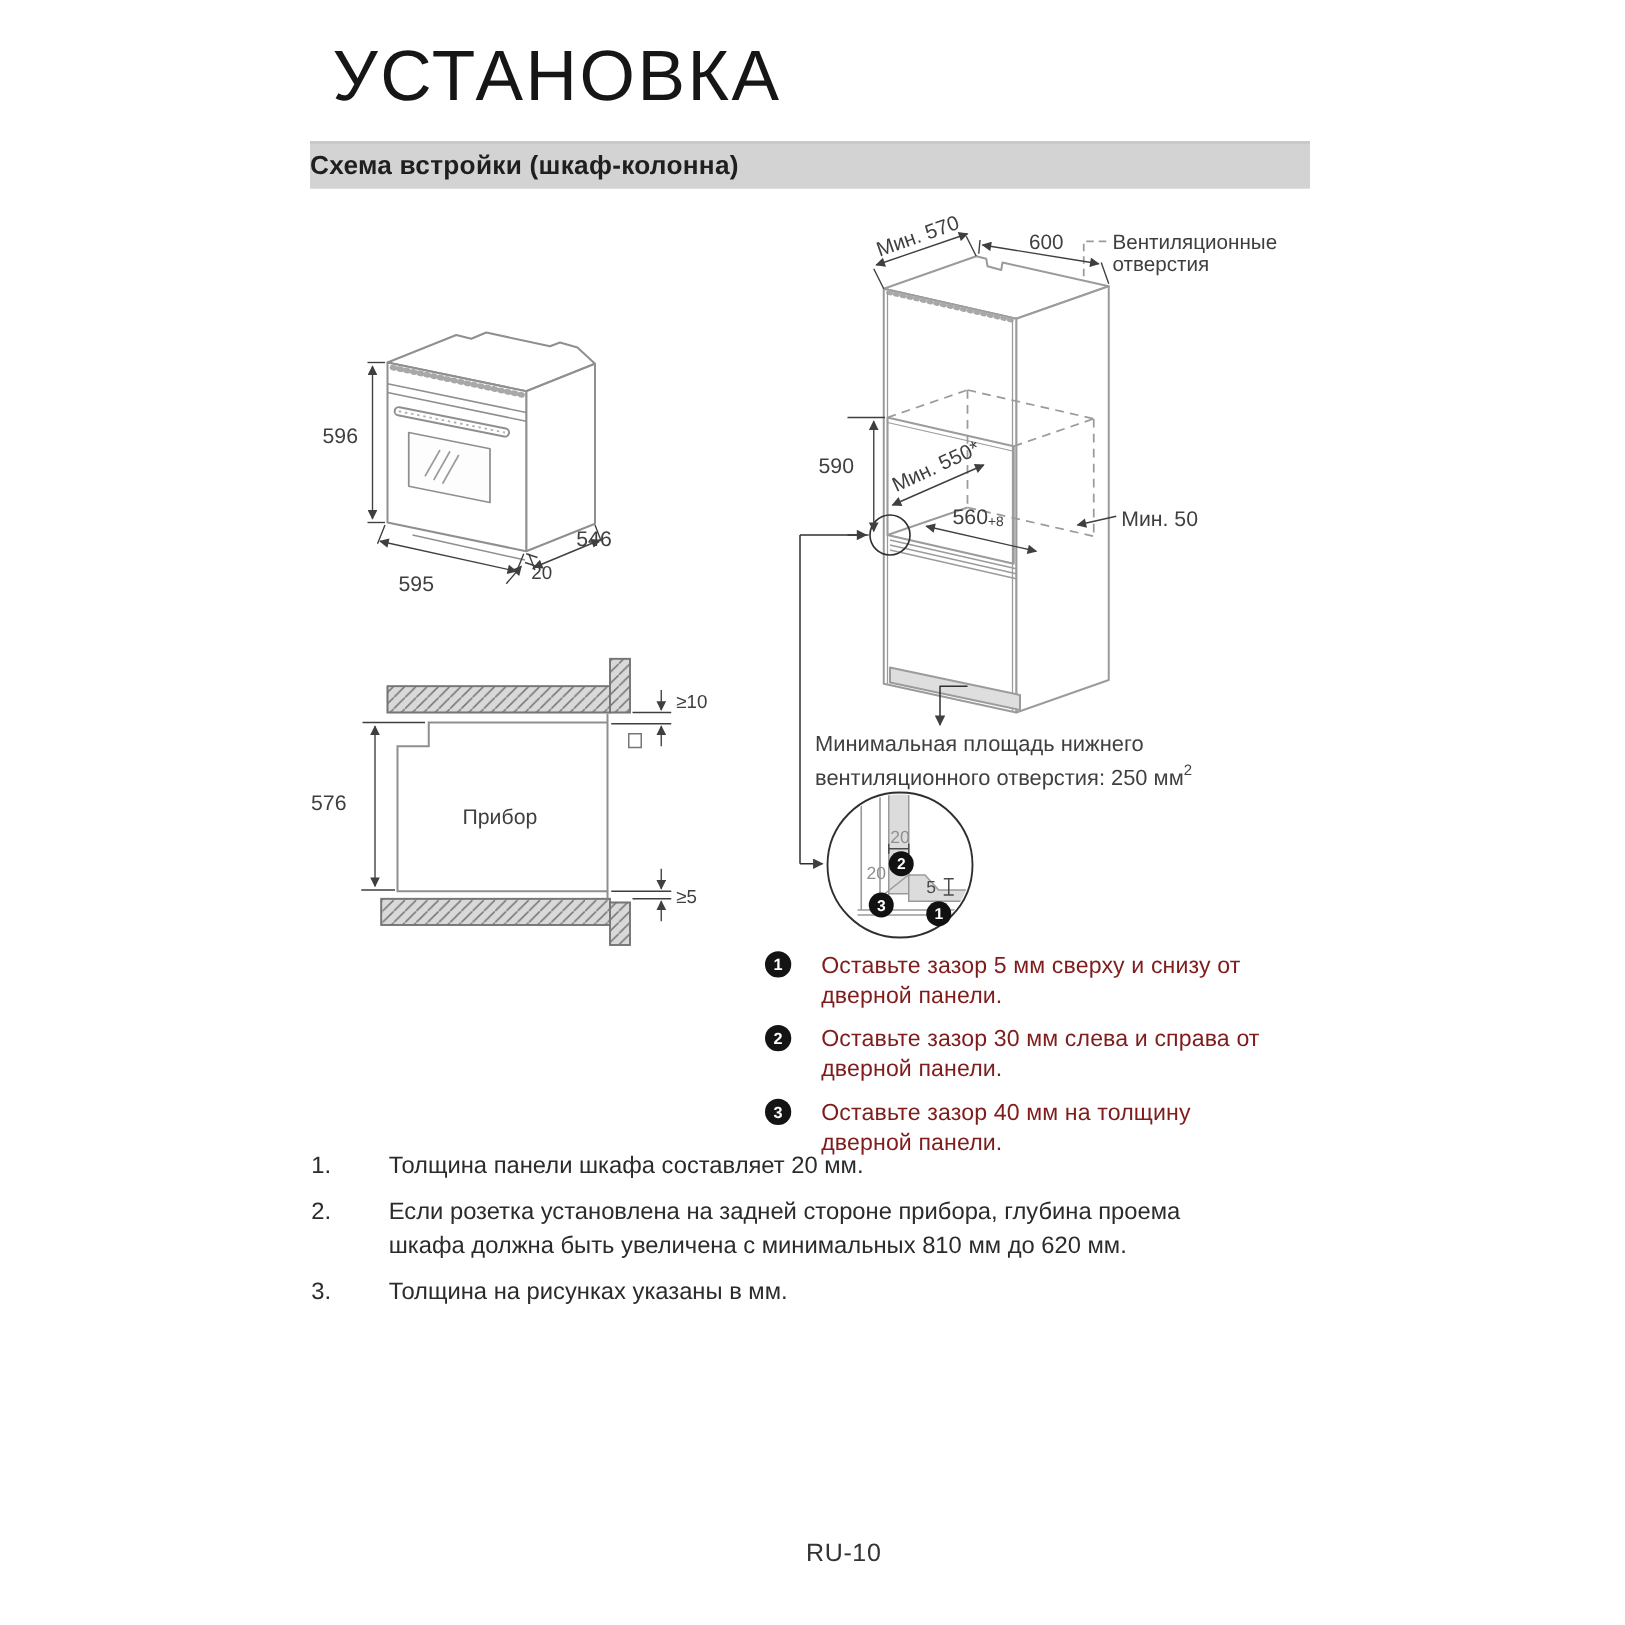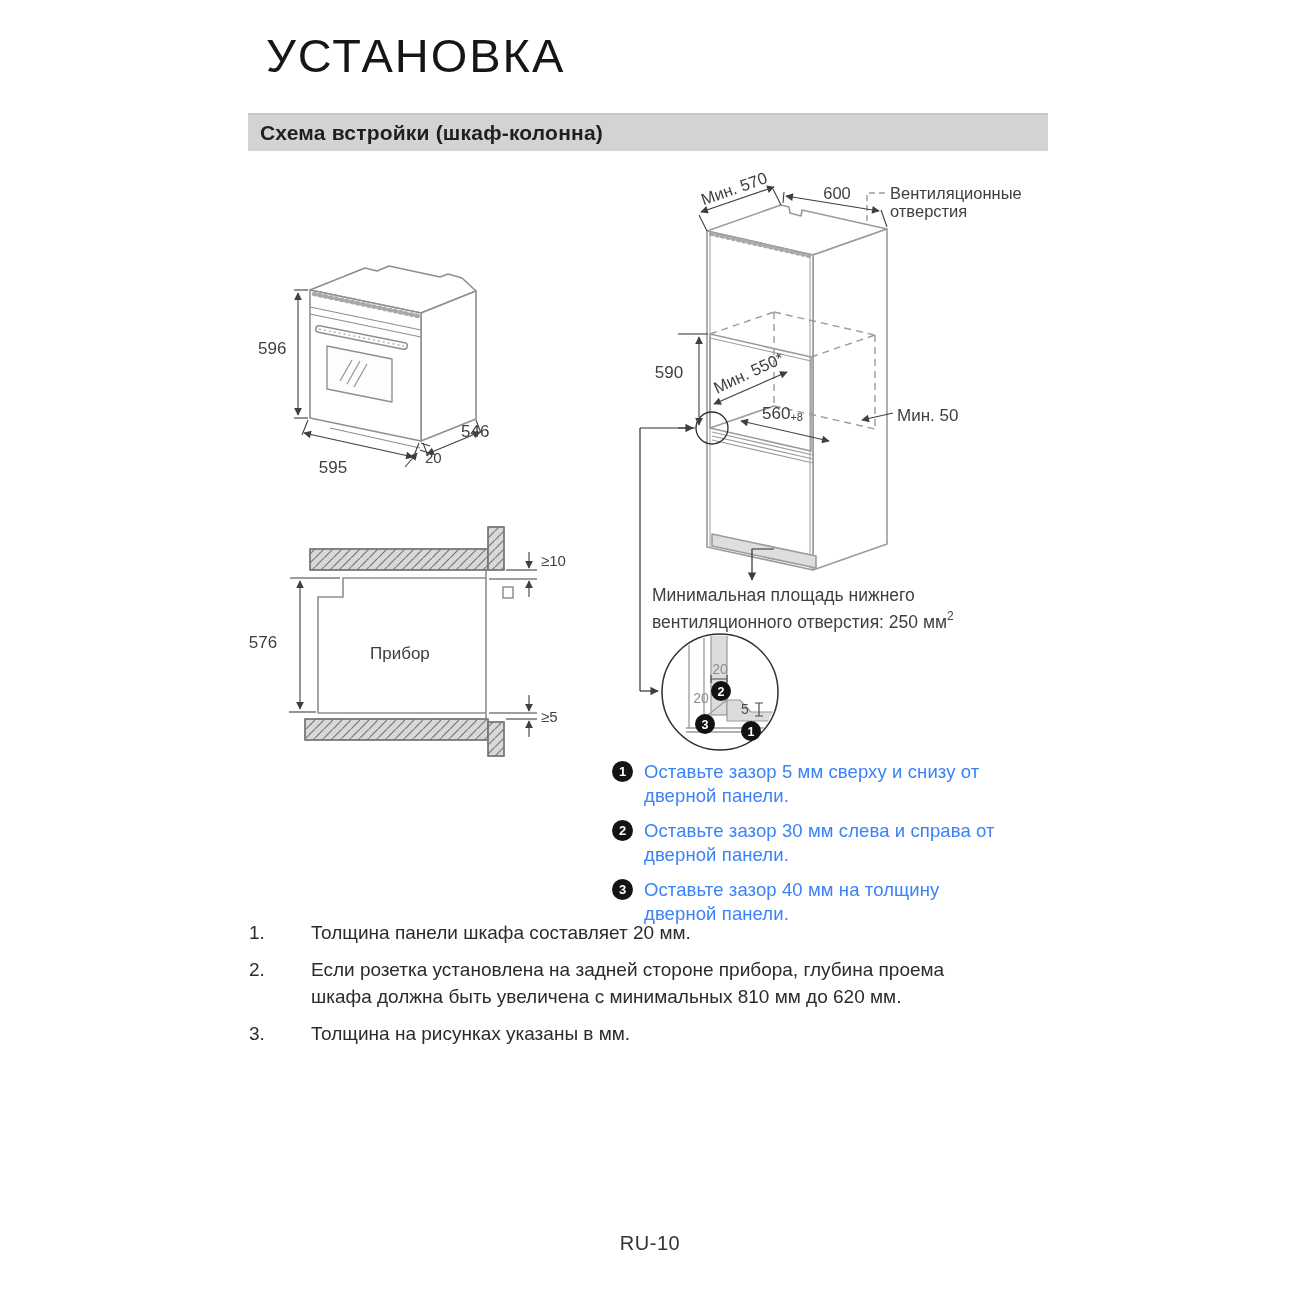--- a/index.html
+++ b/index.html
@@ -2,49 +2,49 @@
 <html><head>
 <meta charset="utf-8">
 <style>
   html,body{margin:0;padding:0;}
   body{
     width:1300px;height:1300px;position:relative;background:#ffffff;
     font-family:"Liberation Sans","DejaVu Sans",sans-serif;color:#2f2f2f;
     overflow:hidden;
   }
   .page-title{
-    position:absolute;left:266px;top:28px;font-size:47px;letter-spacing:2px;
+    position:absolute;left:266px;top:28px;font-size:57px;letter-spacing:2px;
     color:#161616;font-weight:400;
   }
   .section-banner{
     position:absolute;left:248px;top:113px;width:800px;height:38px;
     background:#d3d3d3;border-top:2px solid #c6c6c6;box-sizing:border-box;
   }
   .section-banner span{
-    display:block;padding-left:12px;font-size:21px;font-weight:bold;
+    display:block;font-size:21px;font-weight:bold;
     line-height:36px;color:#1f1f1f;letter-spacing:0.2px;
   }
   svg.fig{position:absolute;left:0;top:0;width:1300px;height:1300px;}
   .callouts{position:absolute;left:612px;top:760px;width:430px;}
   .callout{display:flex;align-items:flex-start;margin-bottom:11px;}
   .badge{
     width:21px;height:21px;border-radius:50%;background:#141414;color:#fff;
     font-size:13px;font-weight:bold;text-align:center;line-height:21px;
     flex-shrink:0;margin-top:1px;
   }
   .callout-text{
-    width:368px;margin-left:11px;font-size:18.5px;line-height:1.3;
-    color:#3b82f6;letter-spacing:0.1px;
+    width:368px;margin-left:24px;font-size:18.5px;line-height:1.3;
+    color:#7f1d1d;letter-spacing:0.1px;
   }
   .notes{position:absolute;left:249px;top:920px;width:740px;}
   .note{display:flex;margin-bottom:10px;font-size:19px;line-height:1.42;color:#2b2b2b;}
   .note-num{width:26px;flex-shrink:0;}
   .note-text{width:714px;margin-left:36px;}
   .footer{
-    position:absolute;left:300px;top:1232px;width:700px;text-align:center;
+    position:absolute;left:325px;top:1232px;width:700px;text-align:center;
     font-size:20px;color:#333;letter-spacing:0.5px;
   }
   text{font-family:"Liberation Sans","DejaVu Sans",sans-serif;}
 </style>
 </head>
 <body>
 
 <div class="page-title">УСТАНОВКА</div>
 
 <div class="section-banner">

